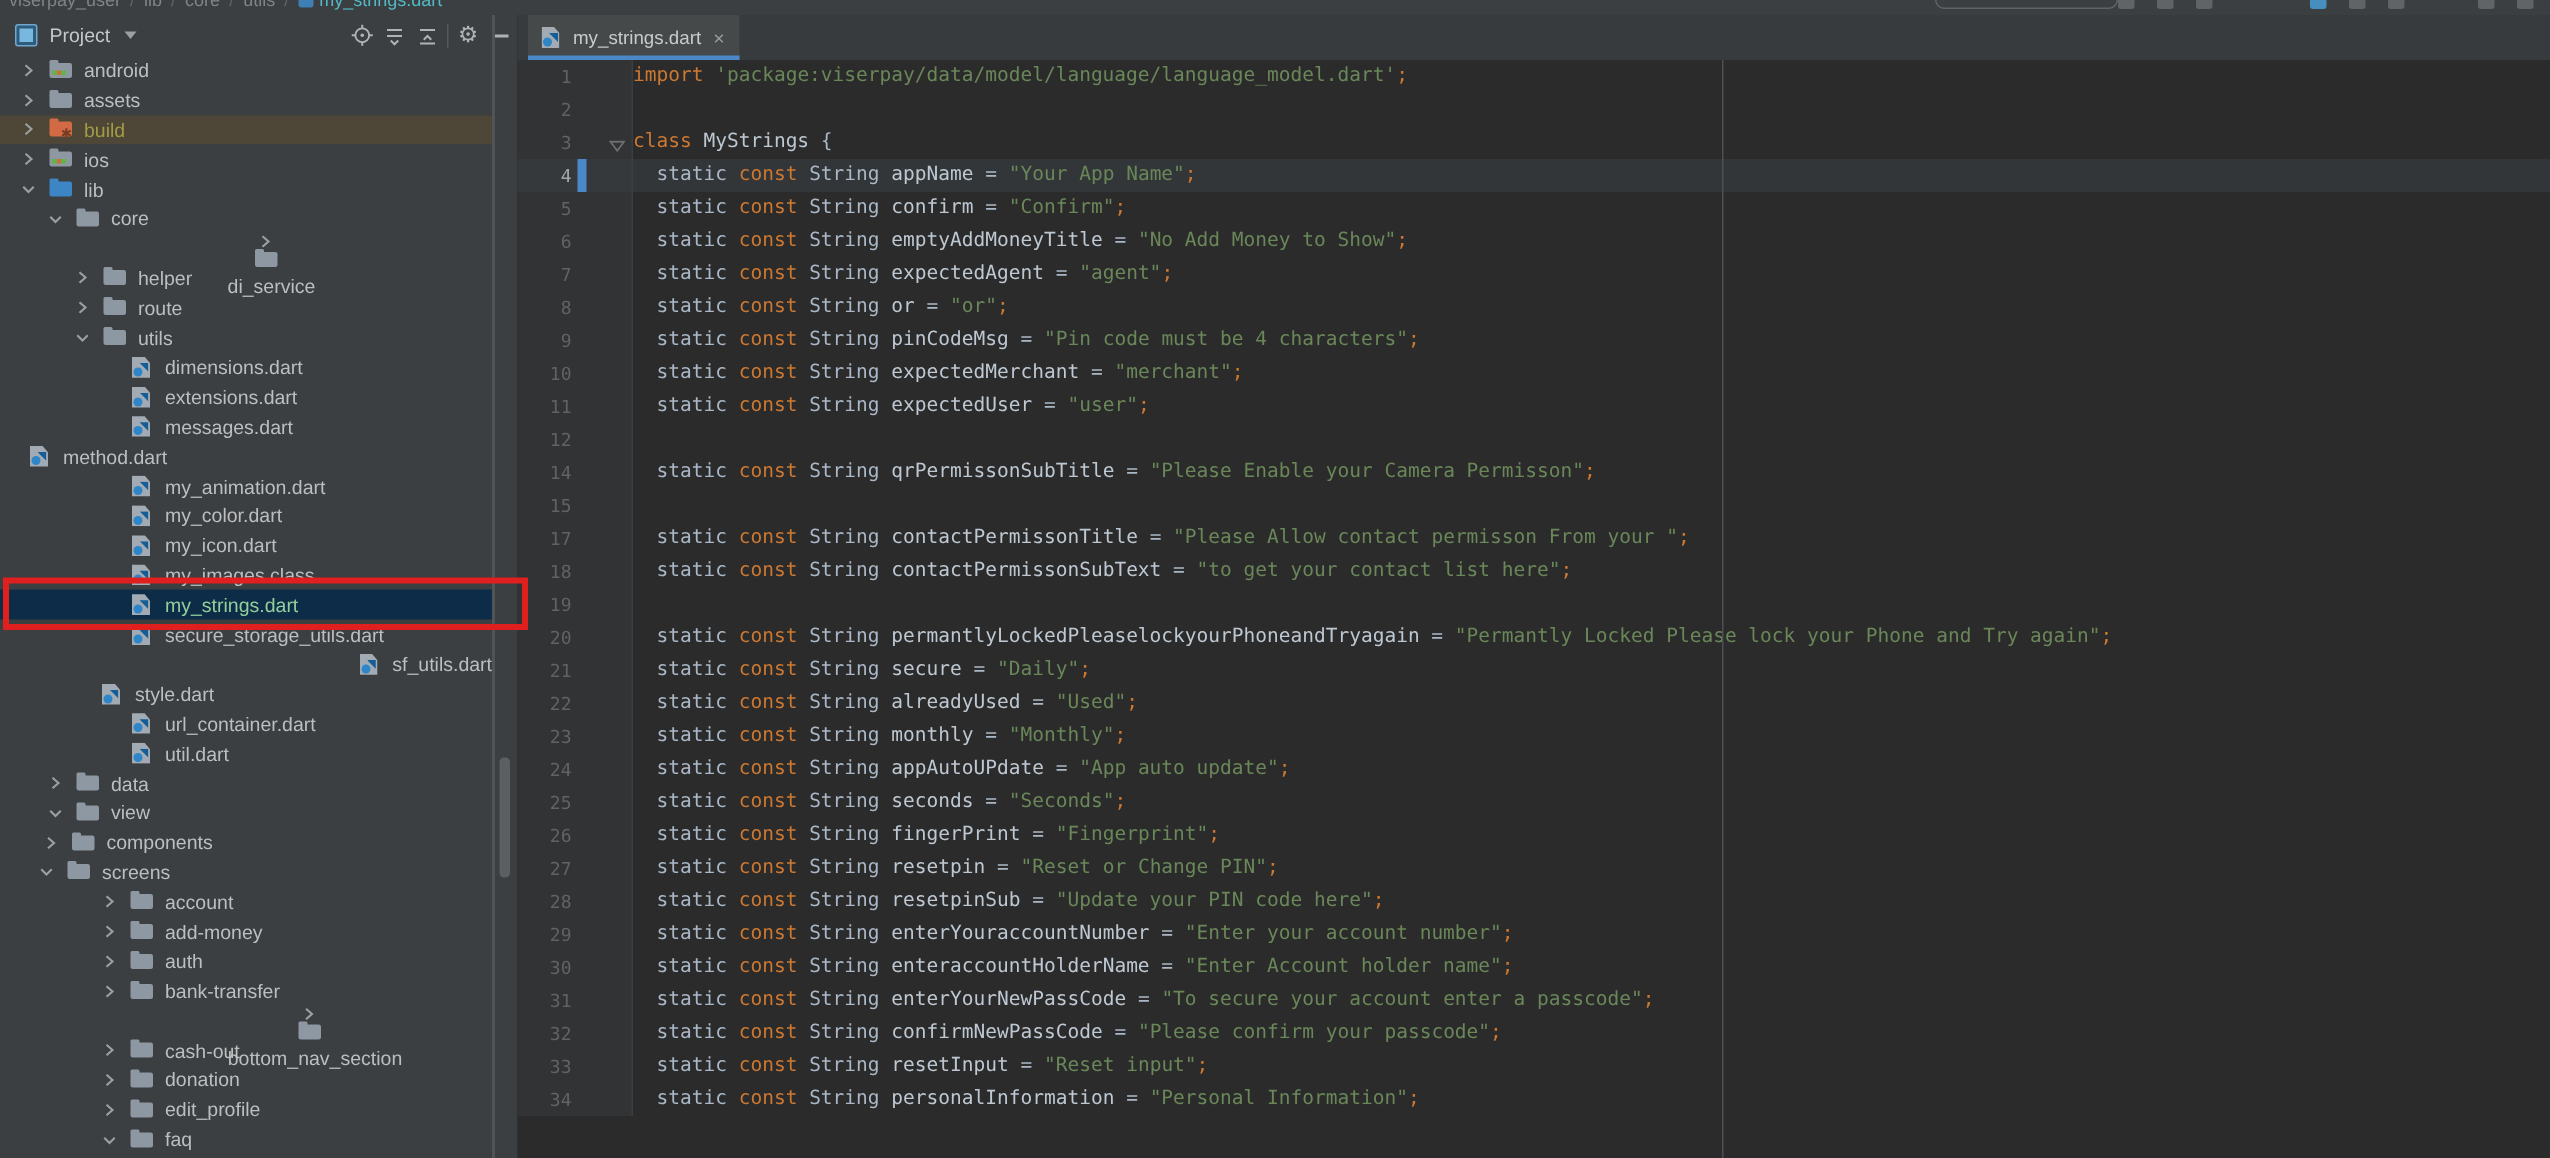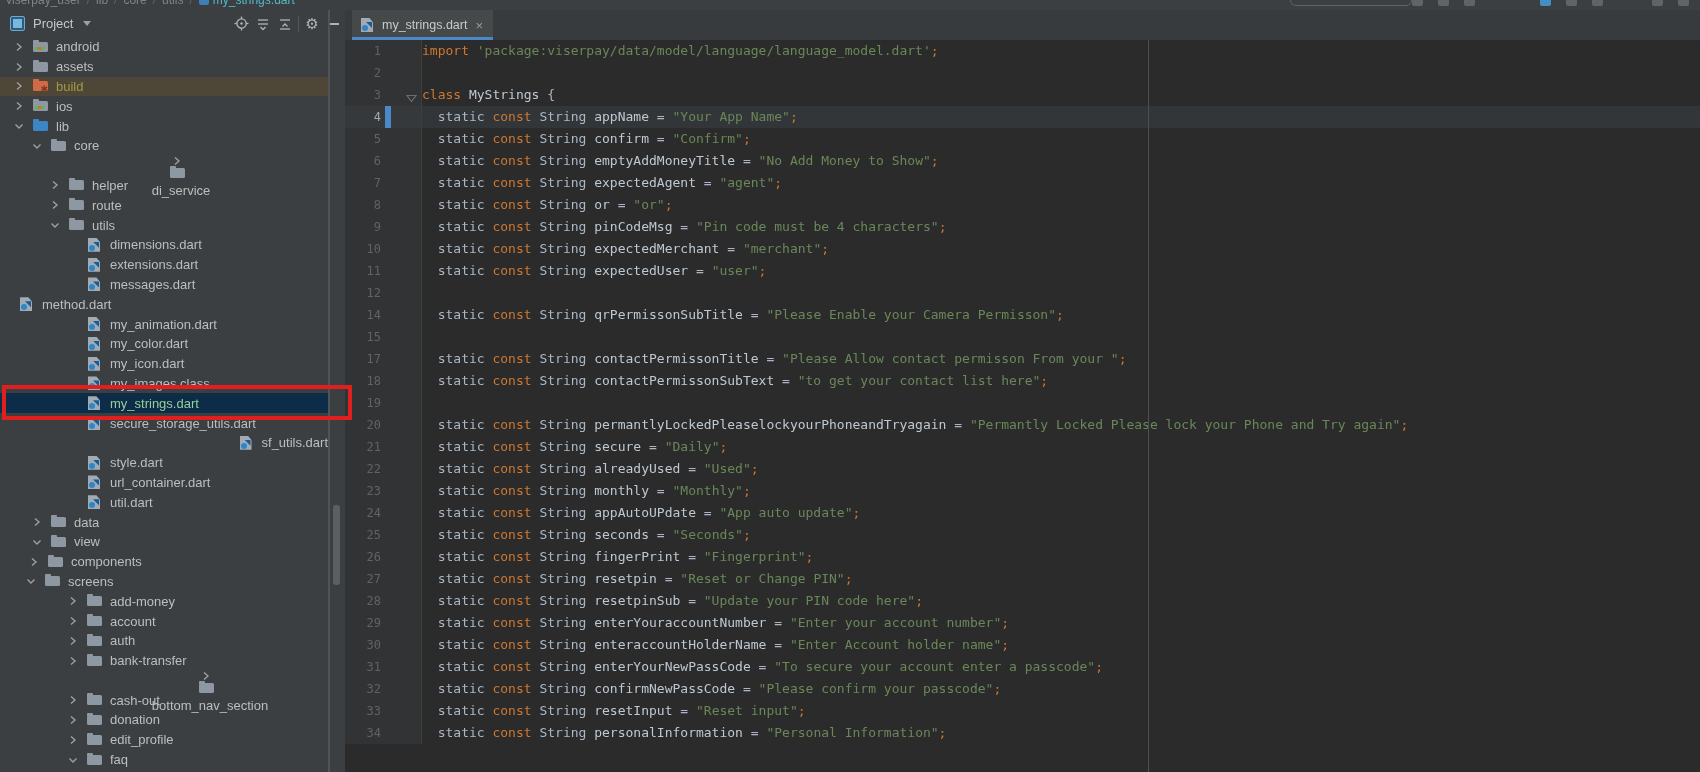--- a/index.html
+++ b/index.html
@@ -315,21 +315,21 @@
         </span>
         <span class="tlabel">secure_storage_utils.dart</span>
       </div>
       <div class="trow" style="padding-left: 68px; justify-content: flex-end;">
         <span class="chev"></span>
         <span class="ticon">
           <span class="dartfile"></span>
         </span>
         <span class="tlabel">sf_utils.dart</span>
       </div>
-      <div class="trow" style="padding-left: 68px;">
+      <div class="trow" style="padding-left: 48px;">
         <span class="chev"></span>
         <span class="ticon">
           <span class="dartfile"></span>
         </span>
         <span class="tlabel">style.dart</span>
       </div>
       <div class="trow" style="padding-left: 68px;">
         <span class="chev"></span>
         <span class="ticon">
           <span class="dartfile"></span>
@@ -389,32 +389,32 @@
       </div>
       <div class="trow" style="padding-left: 68px;">
         <span class="chev">
           <svg width="10" height="10" viewBox="0 0 10 10">
             <path d="M3,1.5 L7,5 L3,8.5" fill="none" stroke="#9da0a2" stroke-width="1.4"></path>
           </svg>
         </span>
         <span class="ticon f-folder">
           <span class="folder"></span>
         </span>
+        <span class="tlabel">account</span>
+      </div>
+      <div class="trow" style="padding-left: 68px;">
+        <span class="chev">
+          <svg width="10" height="10" viewBox="0 0 10 10">
+            <path d="M3,1.5 L7,5 L3,8.5" fill="none" stroke="#9da0a2" stroke-width="1.4"></path>
+          </svg>
+        </span>
+        <span class="ticon f-folder">
+          <span class="folder"></span>
+        </span>
         <span class="tlabel">add-money</span>
-      </div>
-      <div class="trow" style="padding-left: 68px;">
-        <span class="chev">
-          <svg width="10" height="10" viewBox="0 0 10 10">
-            <path d="M3,1.5 L7,5 L3,8.5" fill="none" stroke="#9da0a2" stroke-width="1.4"></path>
-          </svg>
-        </span>
-        <span class="ticon f-folder">
-          <span class="folder"></span>
-        </span>
-        <span class="tlabel">account</span>
       </div>
       <div class="trow" style="padding-left: 68px;">
         <span class="chev">
           <svg width="10" height="10" viewBox="0 0 10 10">
             <path d="M3,1.5 L7,5 L3,8.5" fill="none" stroke="#9da0a2" stroke-width="1.4"></path>
           </svg>
         </span>
         <span class="ticon f-folder">
           <span class="folder"></span>
         </span>

